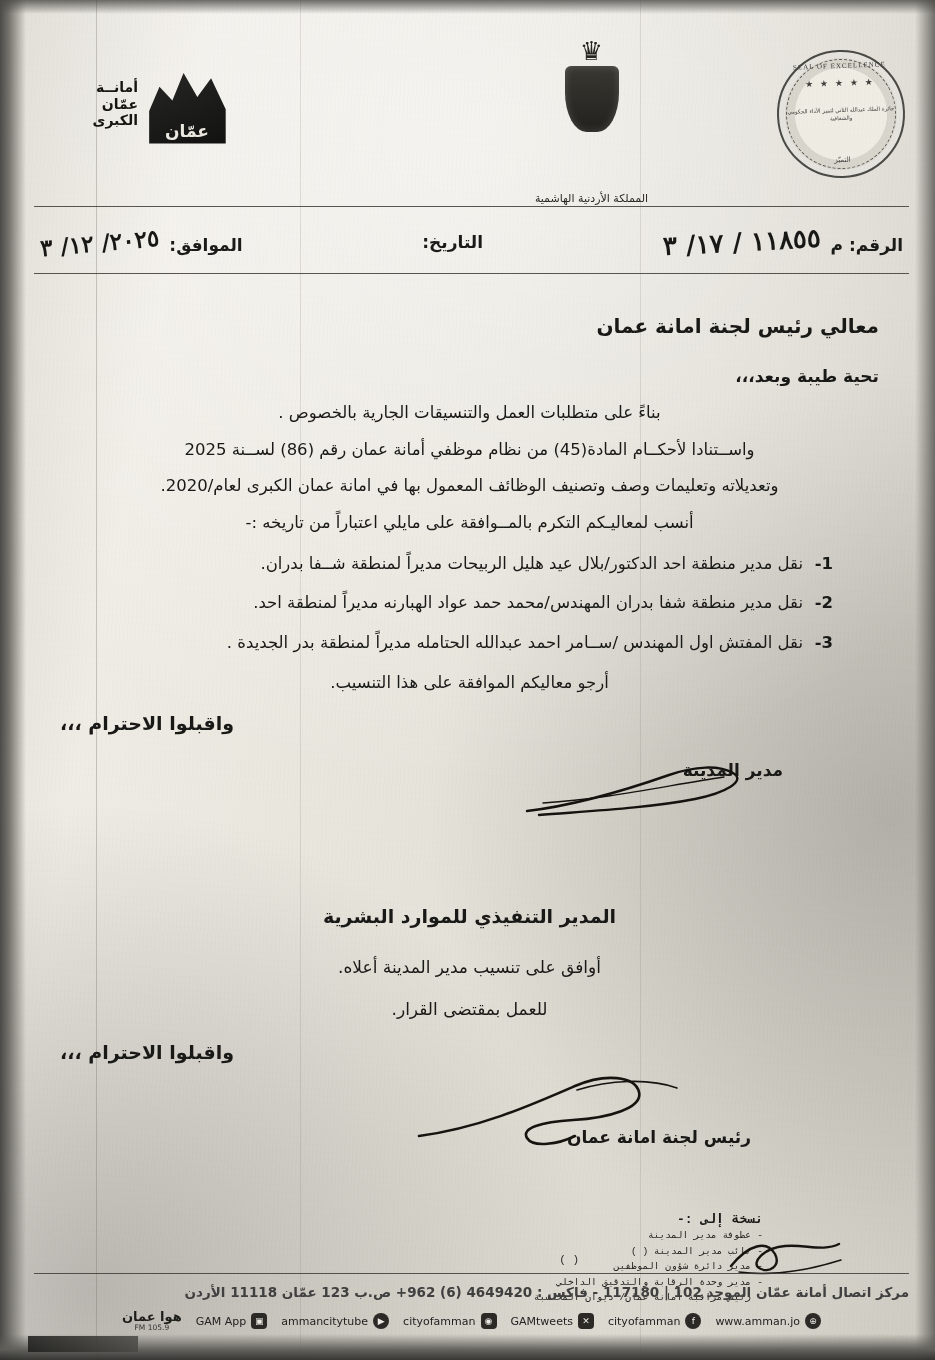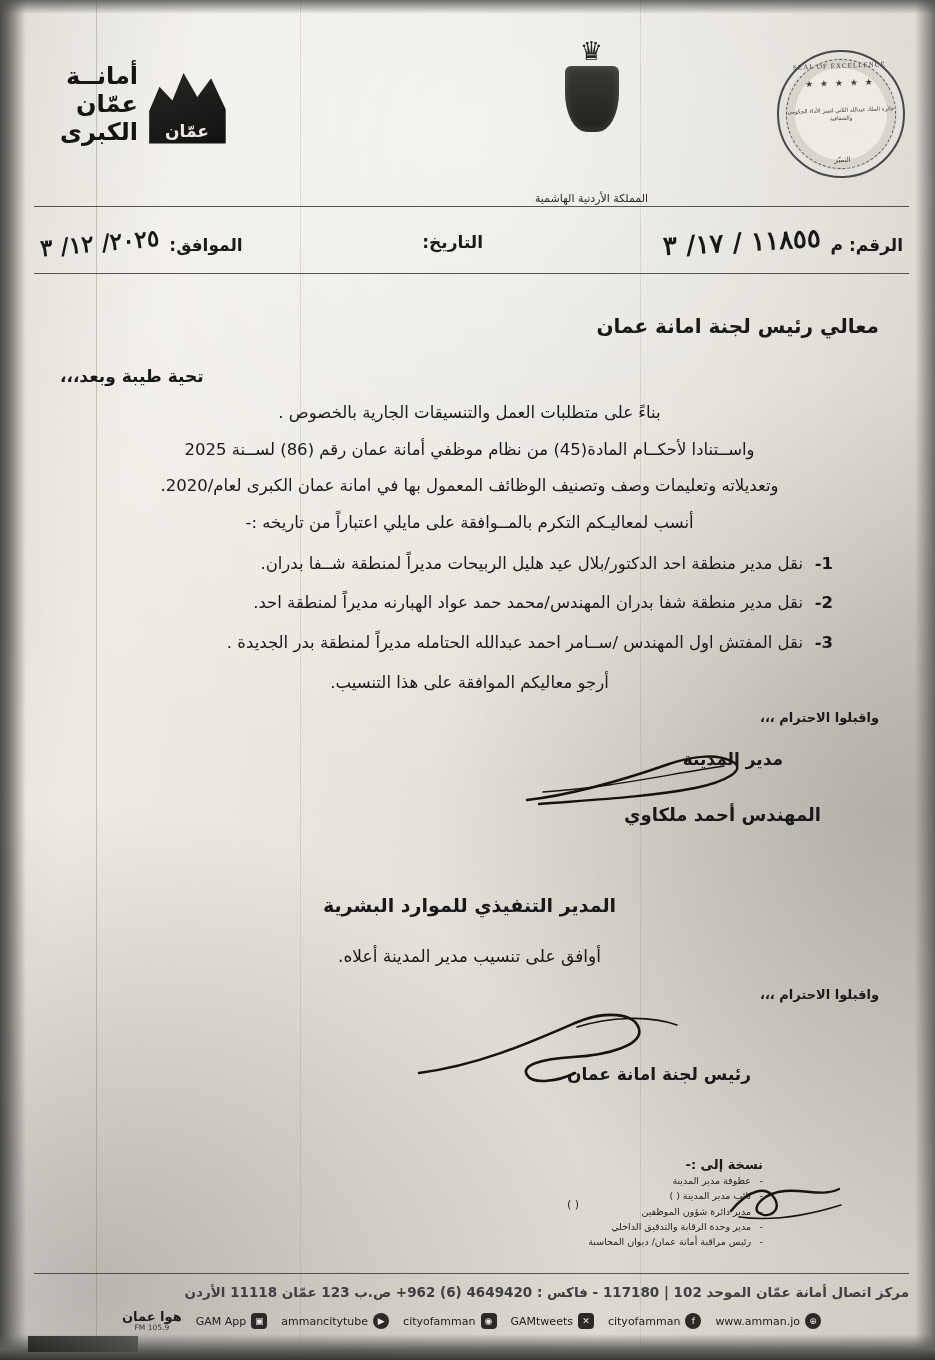--- a/index.html
+++ b/index.html
@@ -106,21 +106,21 @@
     clip-path:polygon(6% 58%, 18% 30%, 33% 46%, 46% 14%, 62% 42%, 78% 20%, 95% 56%, 95% 96%, 6% 96%);
     position:relative;
   }
   .logo .mark::after{
     content:"عمّان";
     position:absolute;left:0;right:0;bottom:6px;text-align:center;
     color:#ece9e1;font-size:17px;font-weight:bold;
   }
   .logo .words{
     text-align:right;line-height:1.18;color:#16150f;
-    font-weight:bold;font-size:24px;letter-spacing:1px;
+    font-weight:bold;font-size:14px;letter-spacing:1px;
   }
   .logo .words span{display:block;}
 
   .hr{
     height:0;border-top:1.5px solid #3c3b36;opacity:.85;margin:0 0 0 0;
   }
 
   
   .meta{
     position:relative;height:62px;
@@ -134,35 +134,35 @@
   }
   .meta .hand.small{font-size:23px;transform:rotate(-5deg);}
   .hr2{height:0;border-top:1.5px solid #3c3b36;opacity:.85;}
 
   
   .body{padding:26px 30px 0 26px;font-size:16.5px;line-height:1.85;color:#191917;}
   .to{
     text-align:right;font-weight:bold;font-size:20px;margin:8px 0 16px 0;
     letter-spacing:.3px;
   }
-  .greet{font-weight:bold;font-size:17px;text-align:left;margin:0 0 6px 0;}
+  .greet{font-weight:bold;font-size:17px;text-align:right;margin:0 0 6px 0;}
   .p{margin:6px 0 2px 0;text-align:center;}
   ol.items{
     list-style:none;margin:10px 46px 0 10px;padding:0;counter-reset:it;
   }
   ol.items li{
     position:relative;margin:0 0 10px 0;padding-right:30px;line-height:1.8;
   }
   ol.items li::before{
     counter-increment:it;content:counter(it) "-";
     position:absolute;right:0;top:0;font-weight:bold;
   }
   .closing{text-align:center;margin-top:6px;}
   .regards{
-    text-align:right;font-weight:bold;font-size:13px;margin-top:8px;letter-spacing:1px;
+    text-align:left;font-weight:bold;font-size:19px;margin-top:8px;letter-spacing:1px;
   }
 
   
   .sig{position:relative;margin-top:14px;height:96px;}
   .sig .title{
     position:absolute;right:96px;top:0;font-weight:bold;font-size:17px;
   }
   .sig .name{
     position:absolute;right:58px;top:54px;font-weight:bold;font-size:18px;
   }
@@ -170,21 +170,21 @@
     position:absolute;right:60px;top:4px;width:300px;height:74px;pointer-events:none;
   }
   .block2{margin-top:48px;text-align:center;}
   .block2 .h{font-weight:bold;font-size:19px;margin-bottom:18px;}
   .block2 .l{font-size:17px;margin-bottom:10px;}
   .sig2{position:relative;margin-top:10px;height:110px;}
   .sig2 .title{position:absolute;right:128px;top:42px;font-weight:bold;font-size:17px;}
   .sig2 .name{position:absolute;right:104px;top:76px;font-weight:bold;font-size:18px;}
 
   
-  .cc{position:relative;margin-top:26px;height:110px;}
+  .cc{position:relative;margin-top:18px;height:110px;font-family:Liberation Mono, monospace;}
   .cc .h{position:absolute;right:116px;top:0;font-weight:bold;font-size:13px;}
   .cc ul{
     position:absolute;right:116px;top:20px;margin:0;padding:0;list-style:none;
     font-size:9.5px;line-height:1.62;color:#23221f;
   }
   .cc ul li{position:relative;padding-right:12px;text-align:right;}
   .cc ul li::before{content:"-";position:absolute;right:0;top:0;}
   .cc .paren{
     position:absolute;right:300px;top:42px;font-size:11px;color:#2a2926;
   }
@@ -298,26 +298,26 @@
 
       <div class="closing">أرجو معاليكم الموافقة على هذا التنسيب.</div>
       <div class="regards">واقبلوا الاحترام ،،،</div>
 
       <div class="sig">
         <div class="title">مدير المدينة</div>
         <svg class="scribble" viewBox="0 0 300 74">
           <path d="M8,52 C60,46 110,30 150,16 C176,7 200,6 214,14 C228,22 206,34 176,40 C130,49 70,52 20,56" fill="none" stroke="#14130f" stroke-width="2.4" stroke-linecap="round"></path>
           <path d="M24,44 C90,40 150,26 205,18" fill="none" stroke="#14130f" stroke-width="1.4" stroke-linecap="round"></path>
         </svg>
-        <div class="name">المهندس أحمد ملكاوي</div>
       </div>
 
       <div class="block2">
         <div class="h">المدير التنفيذي للموارد البشرية</div>
         <div class="l">أوافق على تنسيب مدير المدينة أعلاه.</div>
+        <div class="l">للعمل بمقتضى القرار.</div>
         <div class="regards">واقبلوا الاحترام ،،،</div>
       </div>
 
       <div class="sig2">
         <svg style="position:absolute;right:140px;top:-14px;width:330px;height:96px;" viewBox="0 0 330 96">
           <path d="M10,70 C70,62 120,40 166,20 C196,7 226,10 230,26 C234,42 200,52 164,54 C132,56 112,62 118,72
                    C124,82 150,78 166,70" fill="none" stroke="#15140f" stroke-width="2.6" stroke-linecap="round"></path>
           <path d="M168,24 C200,14 240,12 268,22" fill="none" stroke="#15140f" stroke-width="1.6" stroke-linecap="round"></path>
         </svg>
         <div class="title">رئيس لجنة امانة عمان</div>

